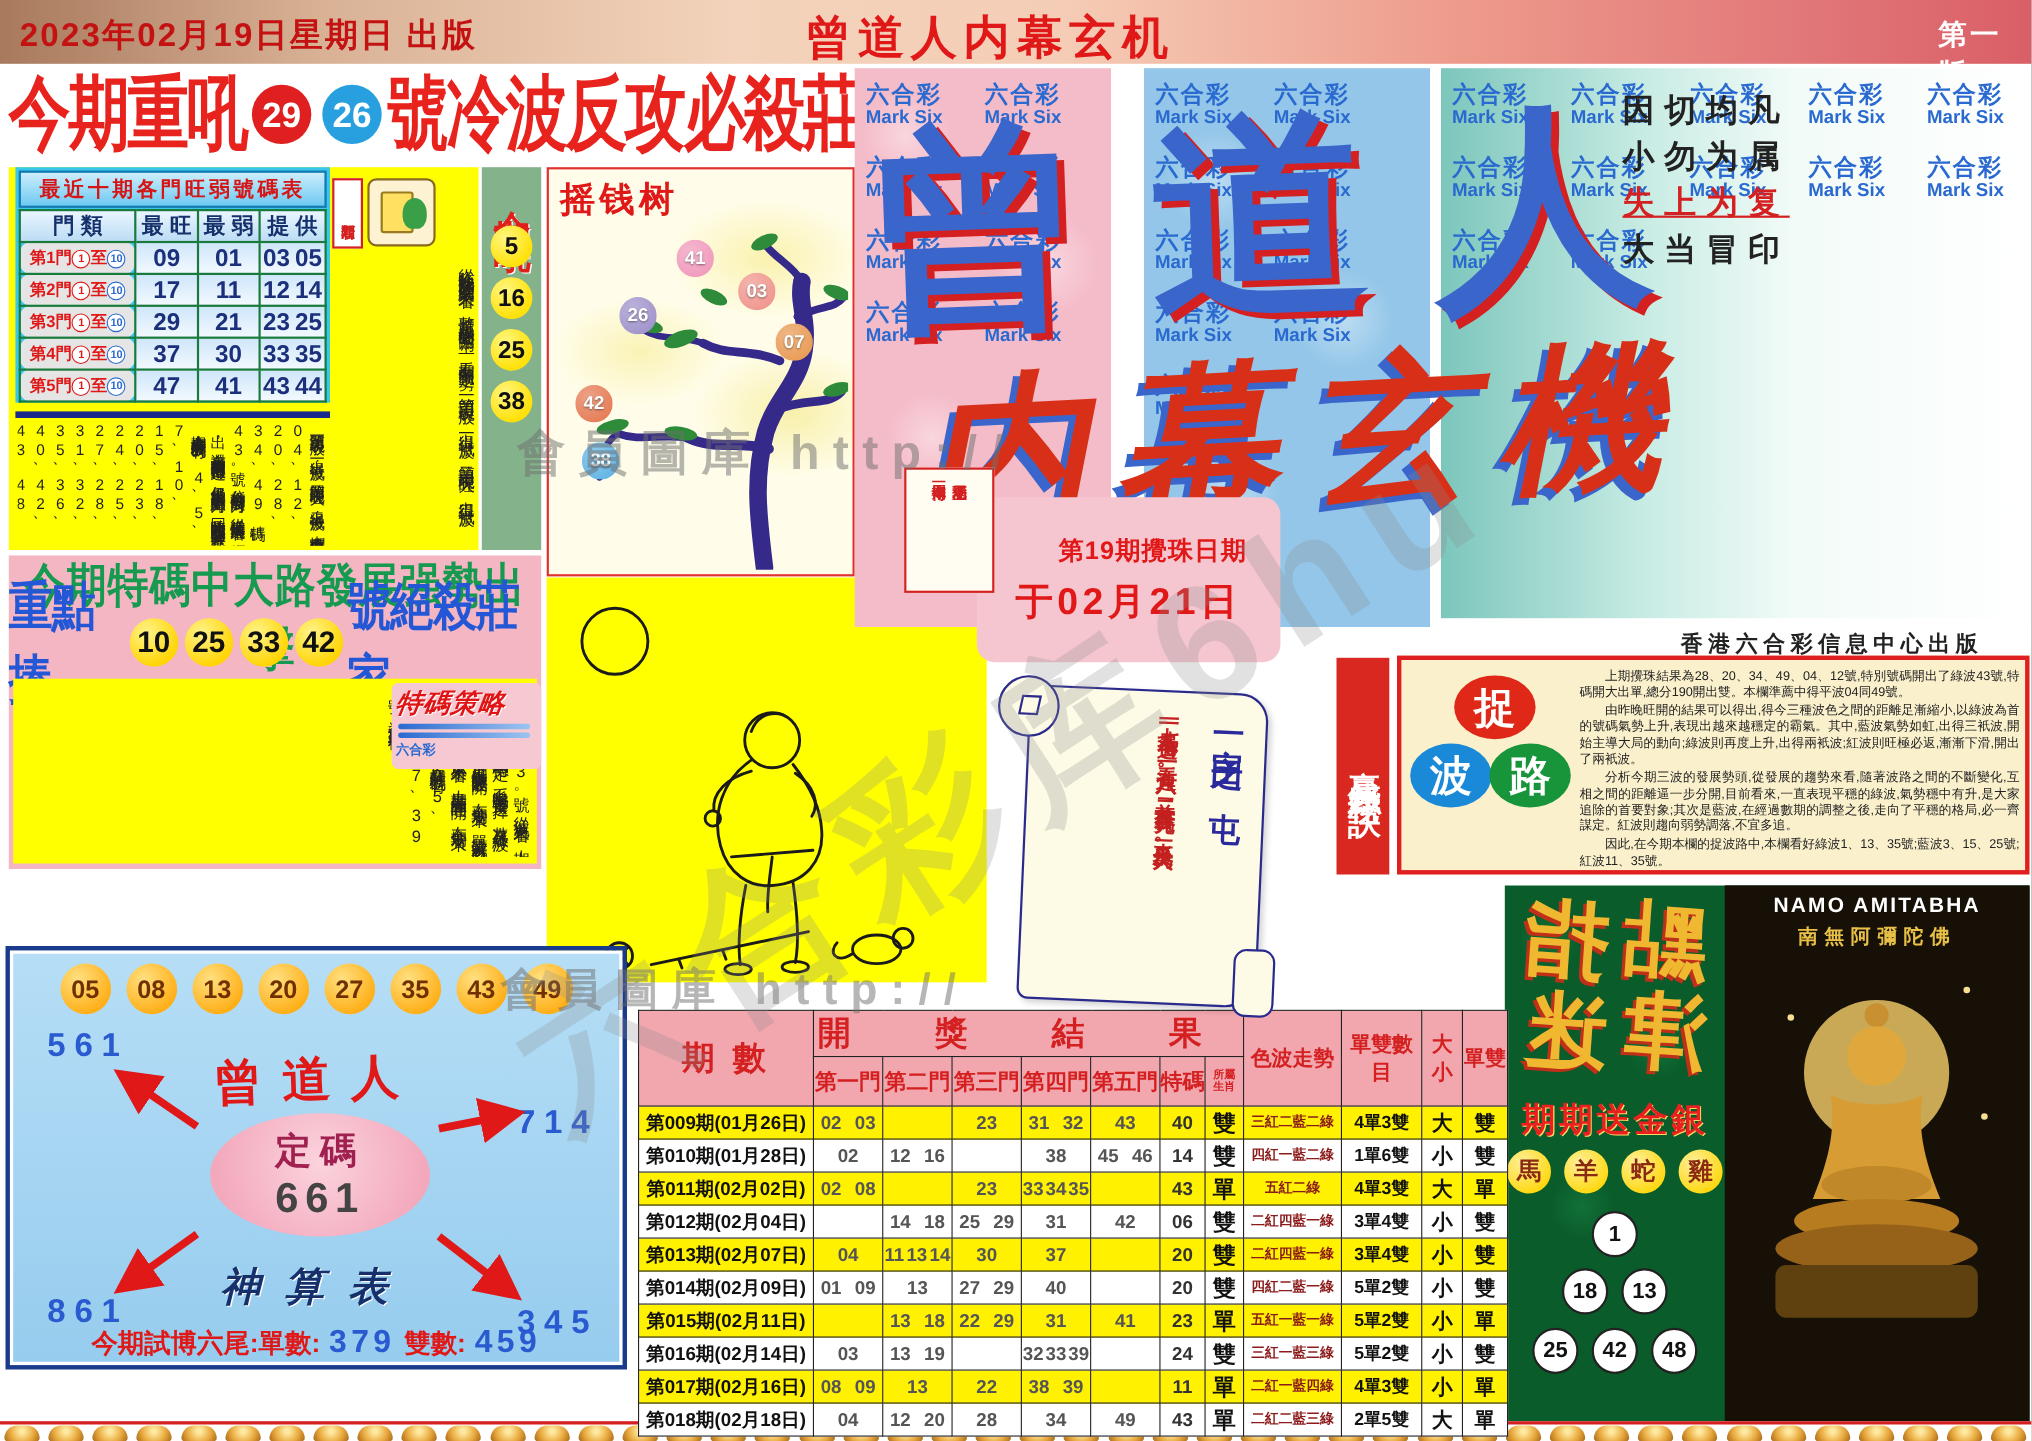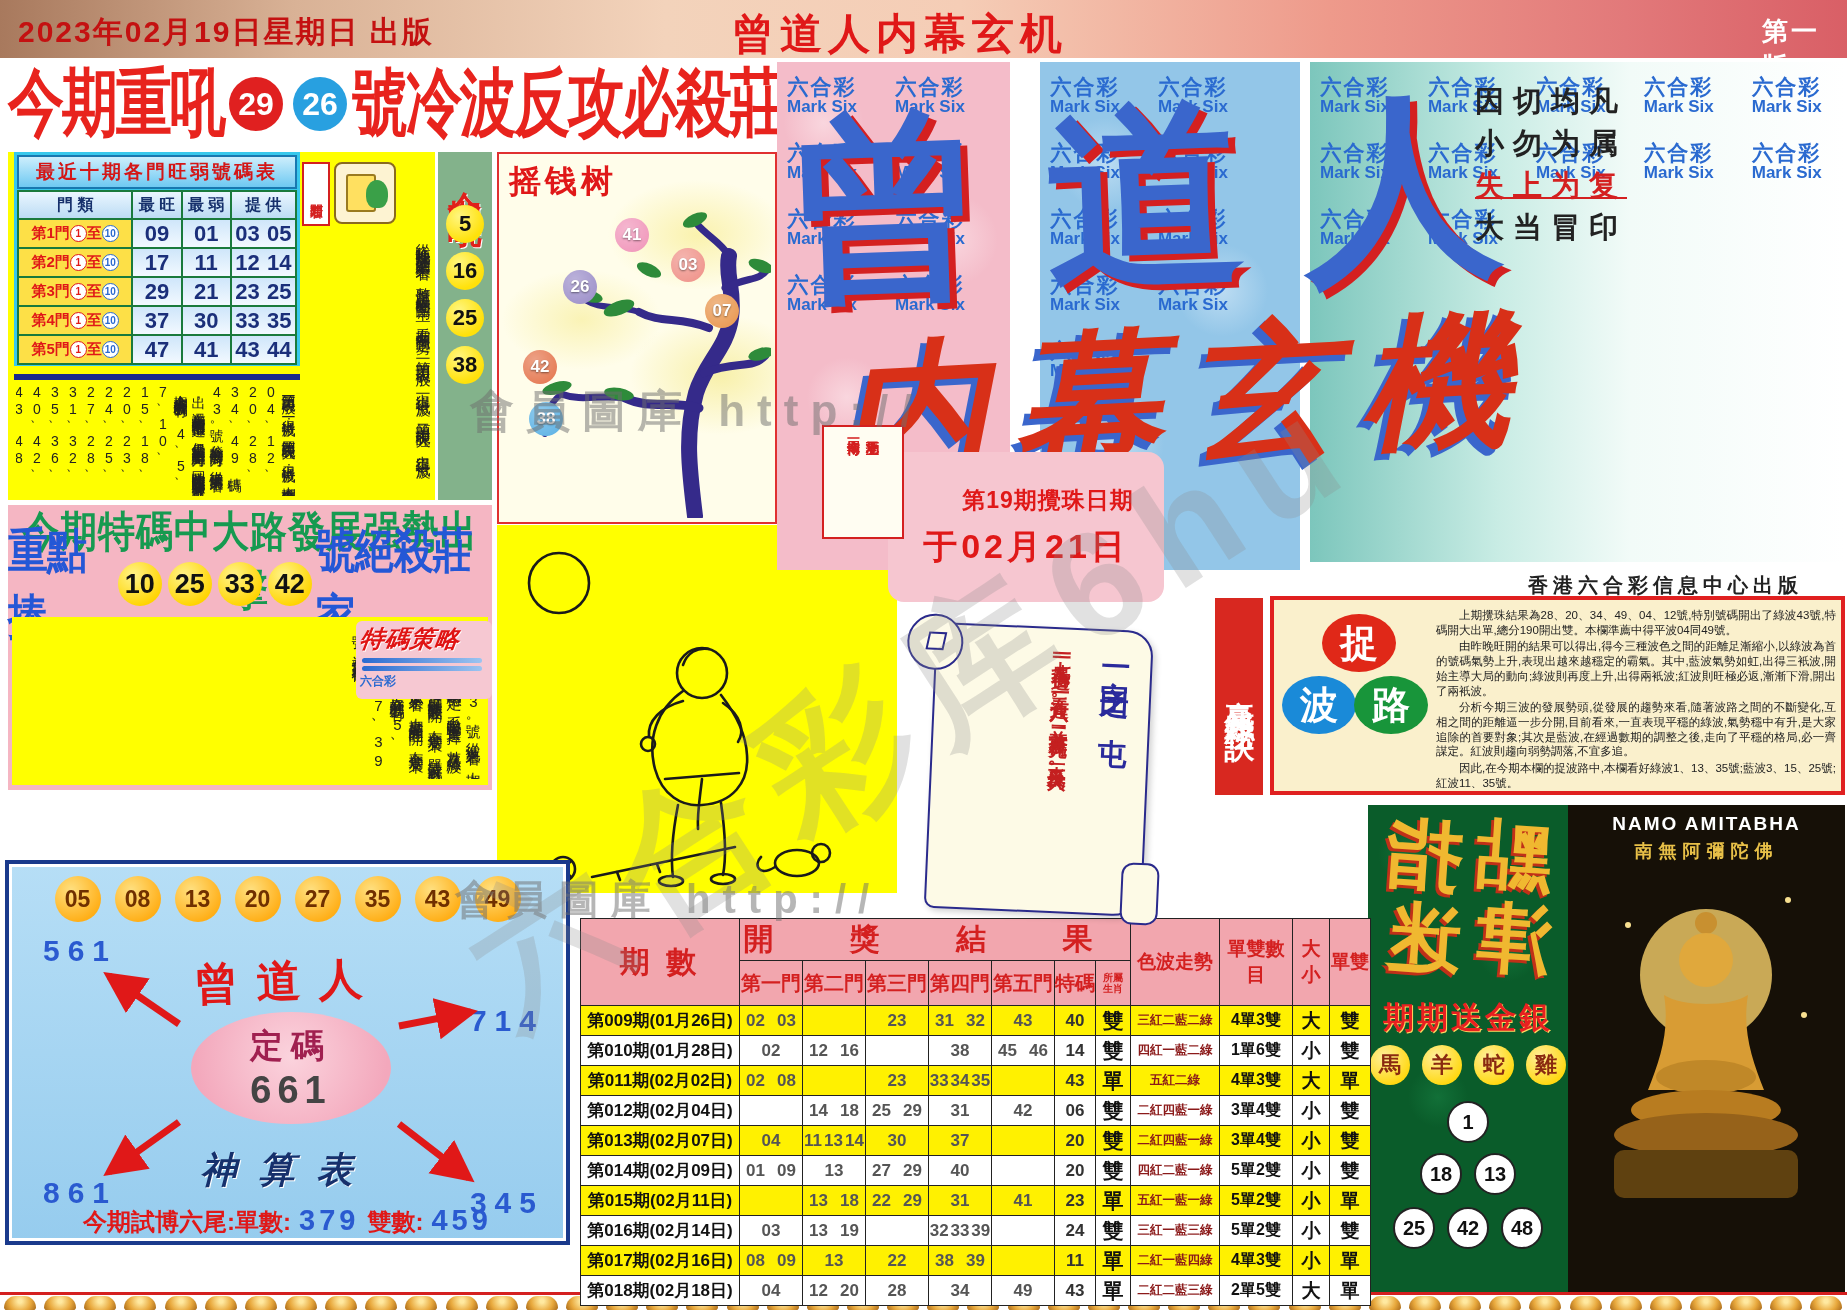--- a/index.html
+++ b/index.html
@@ -19,22 +19,22 @@
     color:#fff;font-size:32px;font-weight:900;margin:0 5px;}
   
   .vtext{writing-mode:vertical-rl;text-orientation:upright;letter-spacing:2px;overflow:hidden;color:#222;}
   
   #leftyellow{left:8px;top:152px;width:427px;height:348px;background:#ffff00;}
   #hotwrap{left:6px;top:0;width:286px;height:214px;background:#38c8ec;padding:0;}
   #hottitle{left:3px;top:3px;width:276px;height:30px;background:linear-gradient(#cdeefc,#6ec9f2);
     border:2px solid #1878b0;color:#d41616;font-weight:900;font-size:19px;display:flex;align-items:center;justify-content:center;letter-spacing:3px;}
   #hottable{left:3px;top:38px;width:280px;border-collapse:collapse;}
   #hottable td,#hottable th{border:2px solid #1a7a3c;text-align:center;padding:0;}
-  #hottable th{background:linear-gradient(#eaf6ff,#bcdcf4);color:#16306c;font-size:16px;height:26px;margin-top:12px;}
-  .gatecell{background:#fde047;color:#e01818;font-size:15px;font-weight:bold;height:27px;white-space:nowrap;}
+  #hottable th{background:linear-gradient(#eaf6ff,#bcdcf4);color:#16306c;font-size:20px;height:26px;margin-top:12px;}
+  .gatecell{background:#e5e5e5;color:#e01818;font-size:15px;font-weight:bold;height:27px;white-space:nowrap;border-radius:10px;}
   .numcell{background:linear-gradient(#cfe6fa,#f2f9ff);color:#1b2f7a;font-size:22px;font-weight:bold;}
   .offer{display:flex;justify-content:space-around;}
   .circ{display:inline-flex;align-items:center;justify-content:center;width:15px;height:15px;border-radius:50%;
     font-size:10px;font-weight:bold;vertical-align:1px;}
   .circ.red{border:1.5px solid #e01818;color:#e01818;background:#fff;}
   .circ.blue{border:1.5px solid #2a6ad0;color:#2a6ad0;background:#fff;}
   #hotbar{left:6px;top:222px;width:286px;height:6px;background:#1a2a8c;}
   #badge-gate{left:294px;top:10px;width:132px;height:62px;display:flex;gap:4px;}
   #badge-gate .tag{width:24px;height:60px;background:#fff;border:2px solid #d42020;color:#d42020;
     font-size:13px;font-weight:bold;writing-mode:vertical-rl;text-orientation:upright;display:flex;align-items:center;justify-content:center;}

